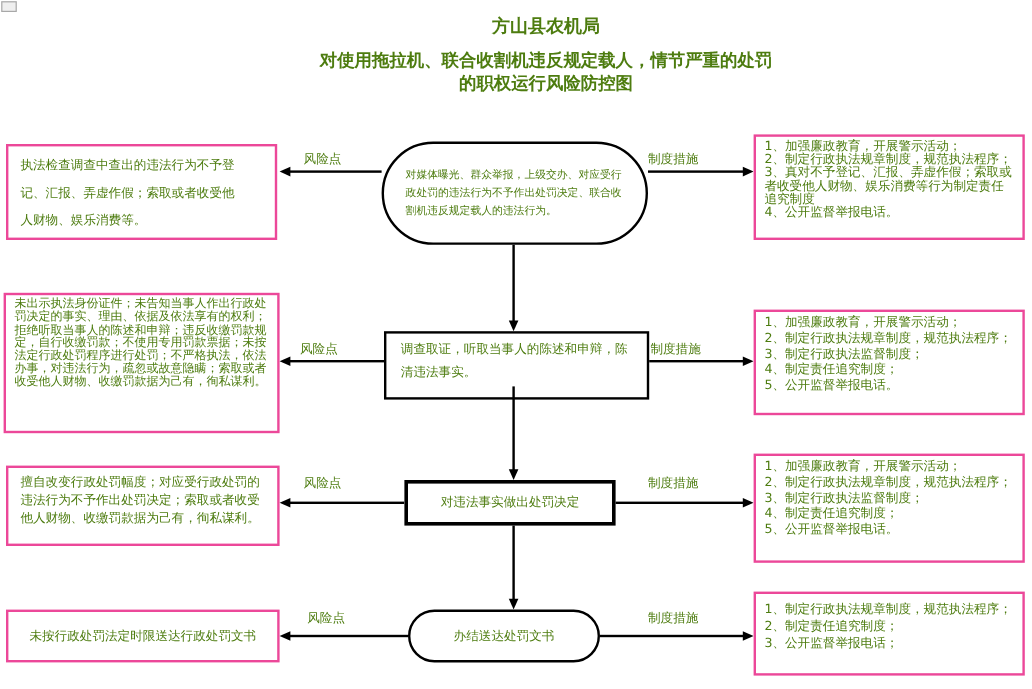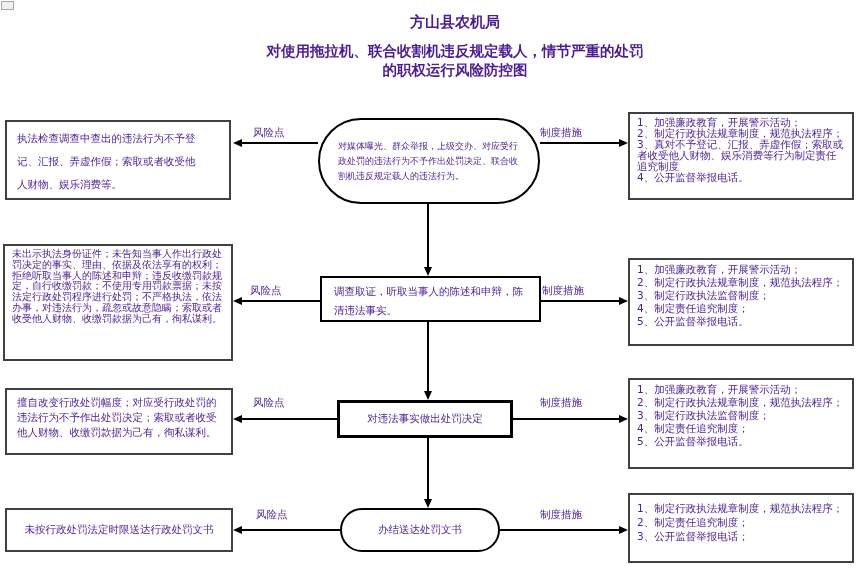--- a/index.html
+++ b/index.html
@@ -1,34 +1,34 @@
 <!DOCTYPE html>
 <html><head>
 <meta charset="utf-8">
 <style>
   html,body{margin:0;padding:0;background:#fff;}
   #canvas{
     position:relative;width:860px;height:574px;background:#ffffff;
-    font-family:"DejaVu Sans","Liberation Sans",sans-serif;color:#4c1d95;overflow:hidden;
+    font-family:"DejaVu Sans","Liberation Sans",sans-serif;color:#4d7c0f;overflow:hidden;
   }
   .abs{position:absolute;box-sizing:border-box;}
   
   .org{left:55px;top:13px;width:800px;text-align:center;font-size:15px;font-weight:bold;}
   .subtitle{left:55px;top:42px;width:800px;text-align:center;font-size:14.5px;font-weight:bold;line-height:19px;}
   
-  .box{border:2px solid #404040;background:#fff;}
+  .box{border:2px solid #ec4899;background:#fff;}
   .rb1{left:5px;top:120px;width:226px;height:80px;padding:5px 24px 2px 10px;line-height:23px;font-size:10.5px;}
   .rb2{left:3px;top:228px;width:230px;height:117px;padding:3px 5px 2px 7px;line-height:10.8px;font-size:10px;margin-top:16px;}
   .rb3{left:5px;top:388px;width:228px;height:67px;padding:5px 8px 2px 10px;line-height:15px;font-size:10.5px;}
   .rb4{left:5px;top:508px;width:228px;height:44px;display:flex;align-items:center;justify-content:center;text-align:center;font-size:10.5px;}
   .stadium{border:2px solid #000;border-radius:44px;display:flex;align-items:center;}
   .st1{left:318px;top:118px;width:222px;height:86px;padding:4px 12px 4px 18px;font-size:9px;line-height:15px;}
   .st4{left:340px;top:508px;width:160px;height:44px;border-radius:22px;justify-content:center;text-align:center;font-size:10.5px;}
   .step-rect{border:2px solid #000;background:#fff;}
-  .sr2{left:320px;top:276px;width:221px;height:46px;padding:4px 8px 2px 12px;font-size:10.5px;line-height:19px;}
+  .sr2{left:320px;top:276px;width:221px;height:57px;padding:4px 8px 2px 12px;font-size:10.5px;line-height:19px;}
   .sr3{left:337px;top:400px;width:176px;height:38px;border-width:3px;display:flex;align-items:center;justify-content:center;font-size:10.5px;}
   .measure-box{left:628px;width:226px;padding:3px 6px 2px 7px;font-size:10.5px;}
   .mb1{top:112px;height:88px;line-height:11px;}
   .mb2{top:258px;height:88px;line-height:13px;}
   .mb3{top:378px;height:91px;line-height:13px;}
   .mb4{top:493px;height:70px;line-height:14px;padding-top:6px;}
   .m-line{margin:0;}
   
   .flabel{font-size:10.5px;width:90px;text-align:left;}
   

